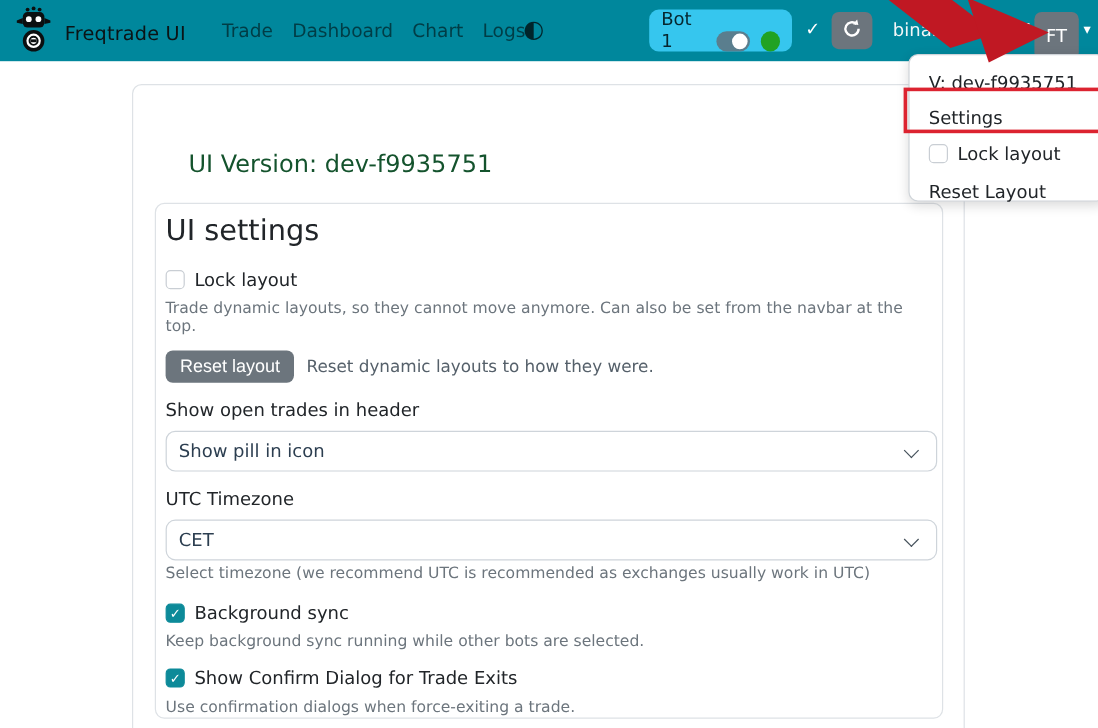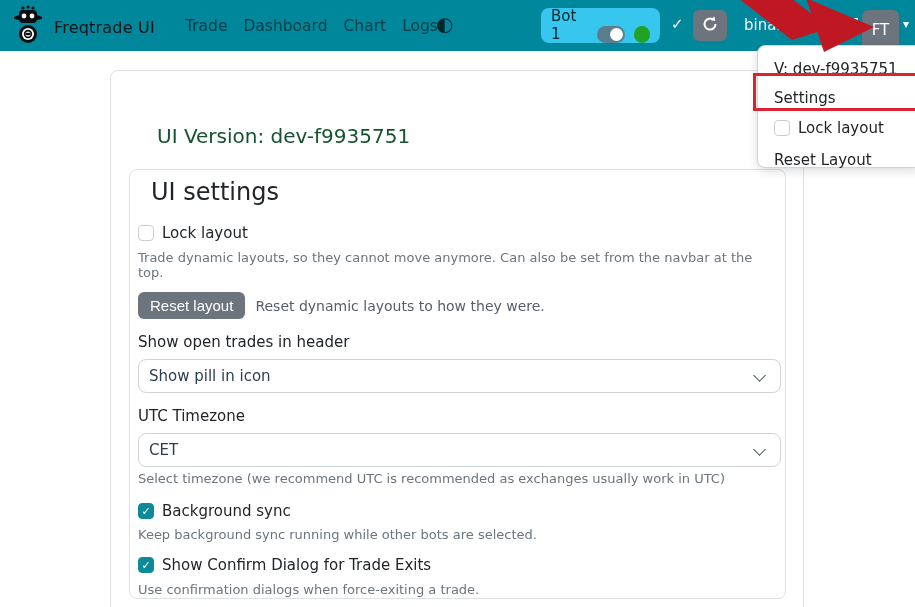--- a/index.html
+++ b/index.html
@@ -52,21 +52,21 @@
   
   .card { position:absolute; left:110px; top:70px; width:694px; height:600px;
           background:#fff; border:1px solid #dee2e6; border-radius:8px; z-index:10; }
   .card-header { height:34px; background:#f8f9fa; border-bottom:1px solid #dee2e6;
                  border-radius:8px 8px 0 0; display:flex; align-items:center;
                  justify-content:center; font-size:15px; color:#37424c; }
   .ui-version { position:absolute; left:18px; top:53px; font-size:20px; color:#14532d;margin-left:28px; }
 
   .inner-box { position:absolute; left:18px; top:98px; width:657px; height:430px;
                border:1px solid #dee2e6; border-radius:8px; padding:6px 8px; }
-  .section-title { font-size:24px; color:#212529; font-weight:400; margin-top:2px;margin-left:13px; }
+  .section-title { font-size:24px; color:#212529; font-weight:400; margin-top:2px; }
   .check-row { display:flex; align-items:center; gap:8px; font-size:15px; color:#212529; }
   .muted { font-size:13px; color:#6c757d; }
   .gray-btn { display:inline-block; background:#6c757d; color:#fff; font-size:15px;
               border:none; border-radius:6px; padding:5px 12px; cursor:pointer; }
   .field-label { font-size:15px; color:#212529; }
   .select { position:relative; width:643px; height:34px; border:1px solid #ced4da;
             border-radius:8px; display:flex; align-items:center; padding:0 10px;
             font-size:15px; color:#2c3e50; cursor:pointer; background:#fff; }
   .chevron { position:absolute; right:16px; top:11px; width:9px; height:9px;
              border-left:1.6px solid #44505a; border-bottom:1.6px solid #44505a;

